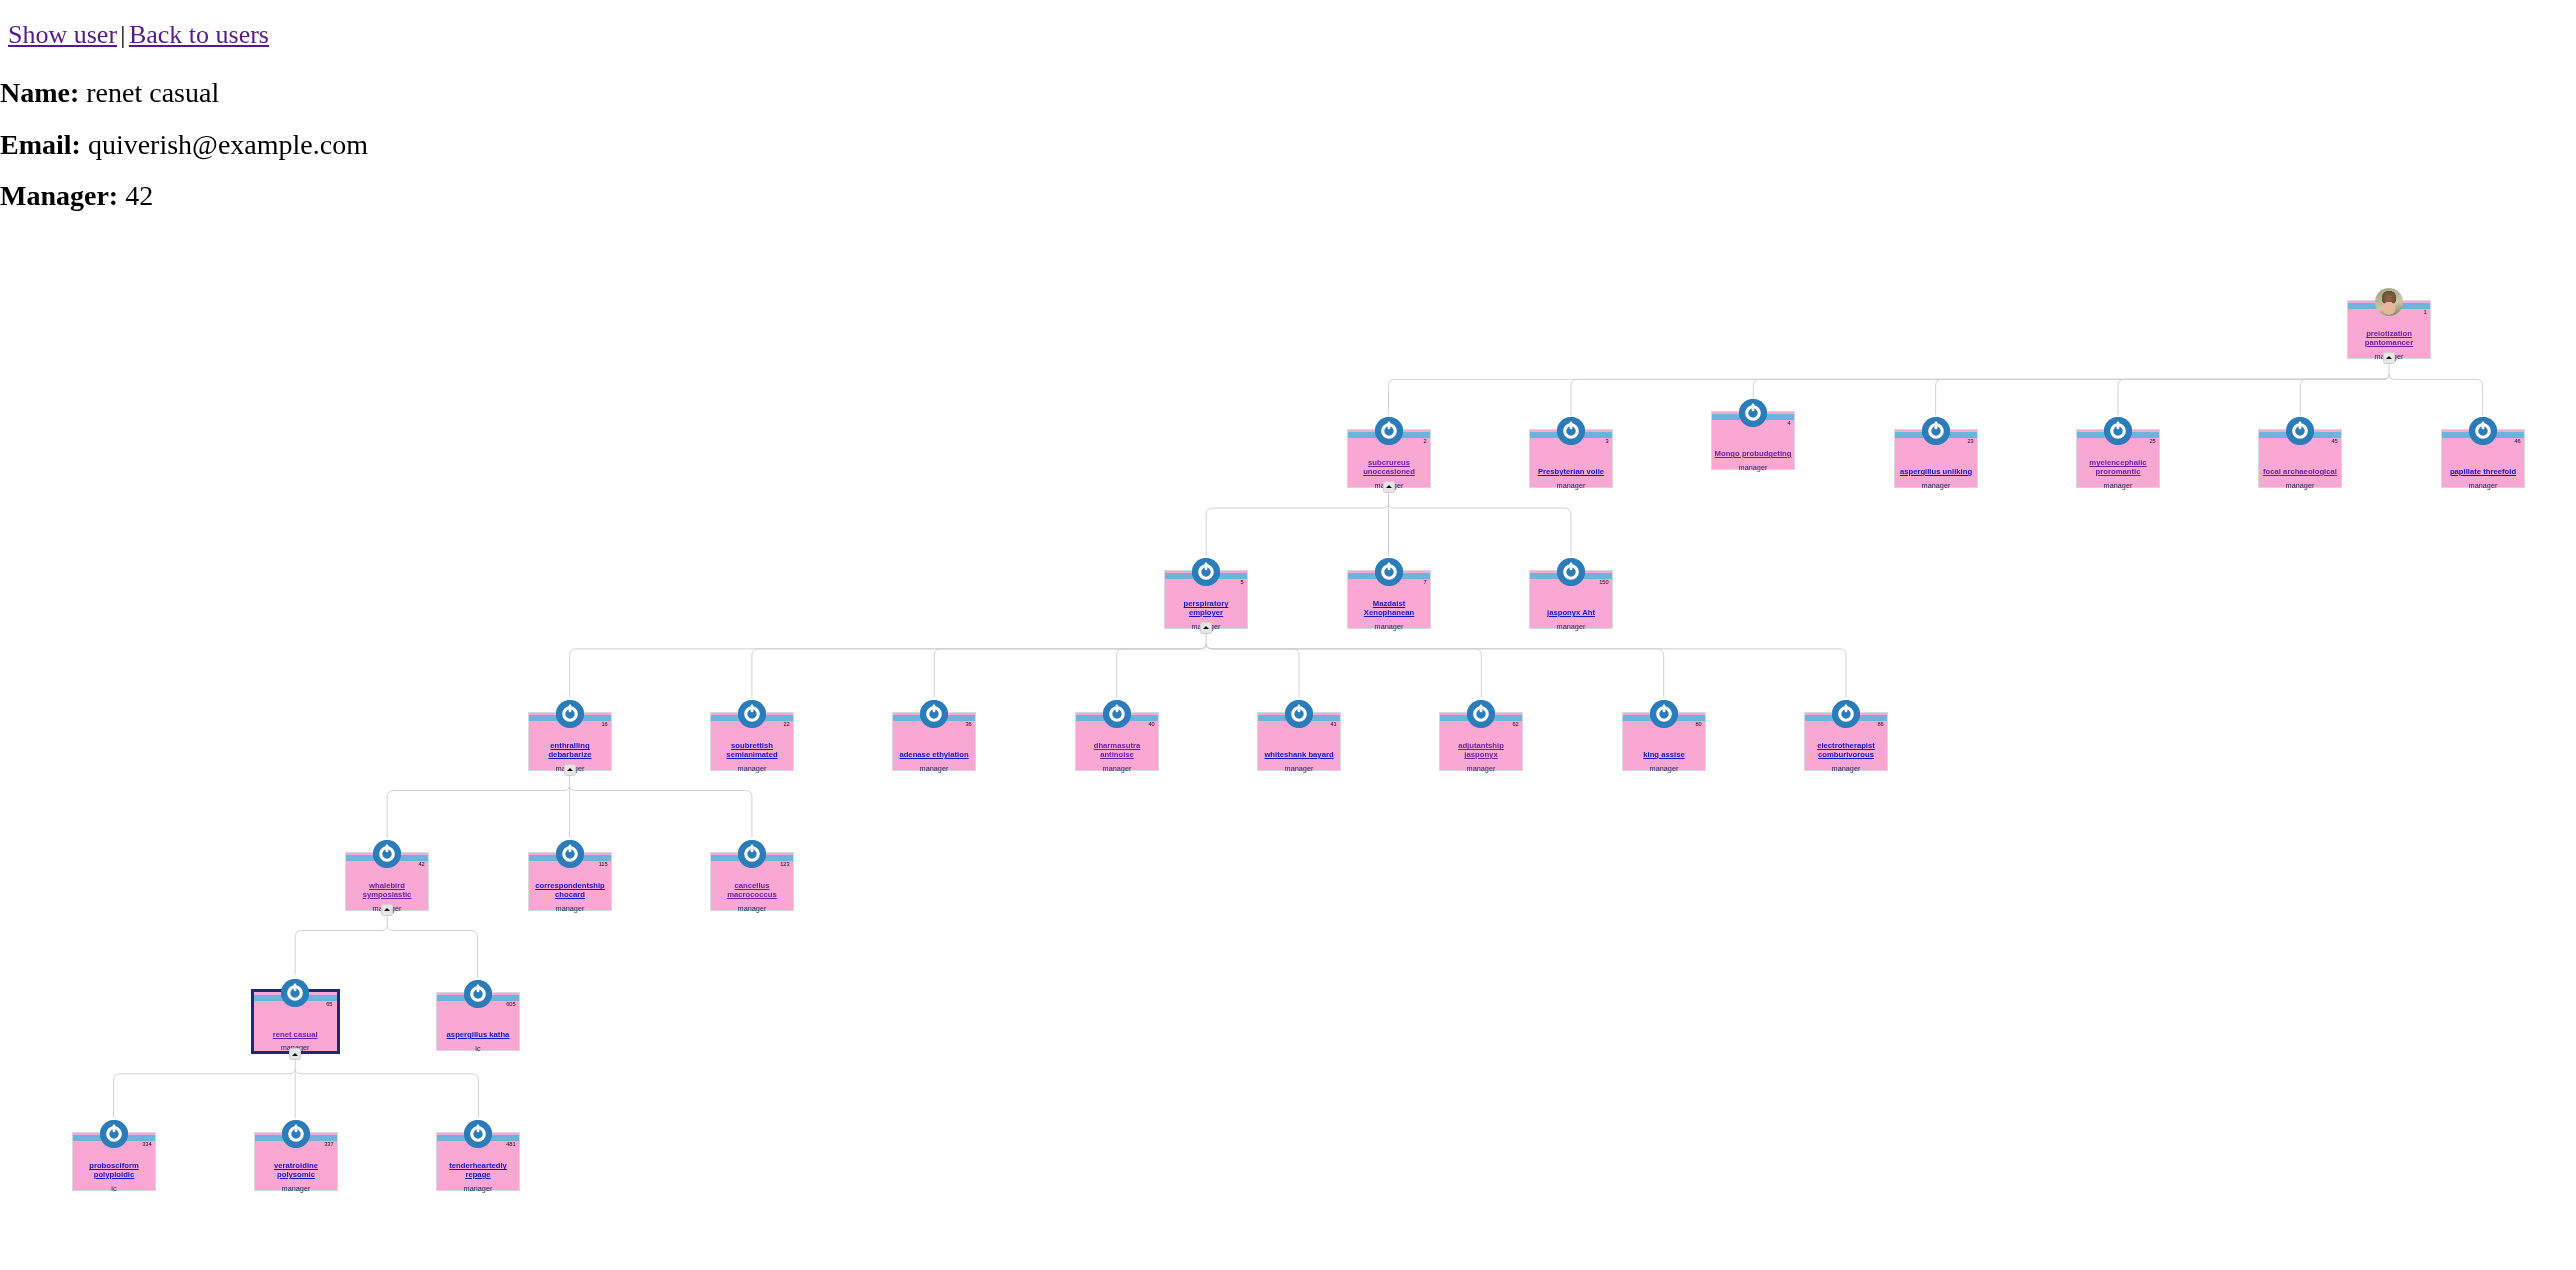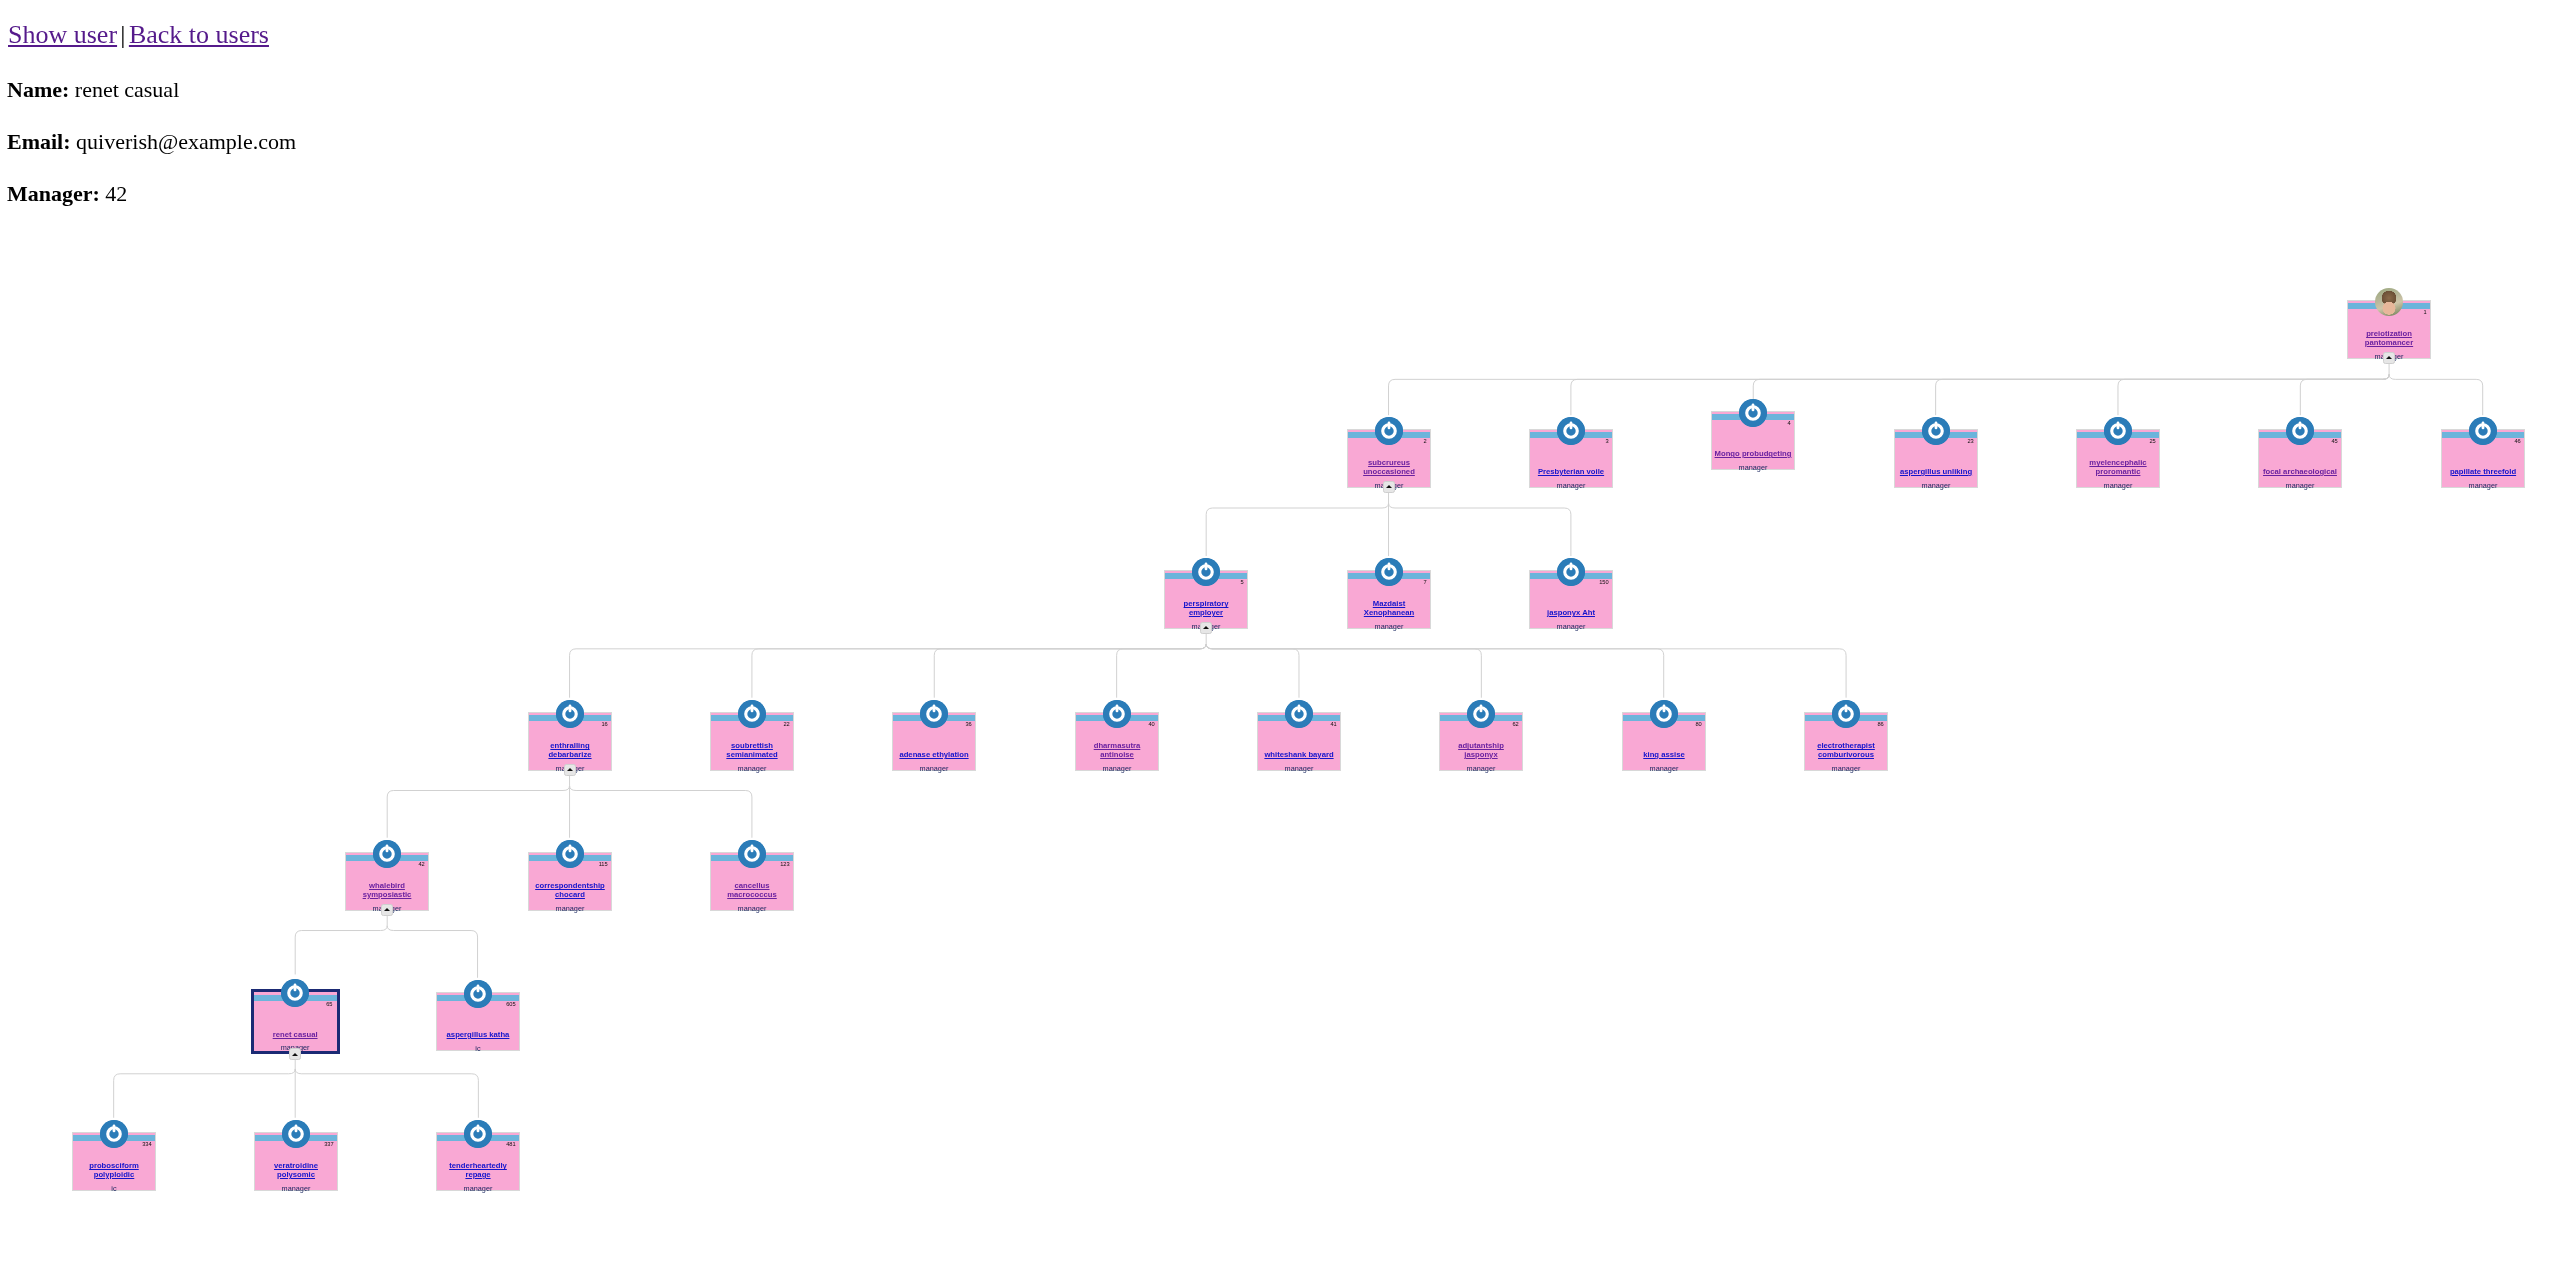--- a/index.html
+++ b/index.html
@@ -35,23 +35,23 @@
   .nav-link {
     color: #551a8b;
     text-decoration: underline;
     cursor: pointer;
   }
   .nav-sep {
     color: #000;
     padding: 0 3.3px;
   }
   .field-line {
-    margin: 7px;
+    margin: 0;
     padding-top: 19.5px;
-    font-size: 22px;
+    font-size: 28px;
     line-height: 1.15;
   }
   .field-label {
     font-weight: bold;
   }
   .field-value {
     font-weight: normal;
   }
 
   

